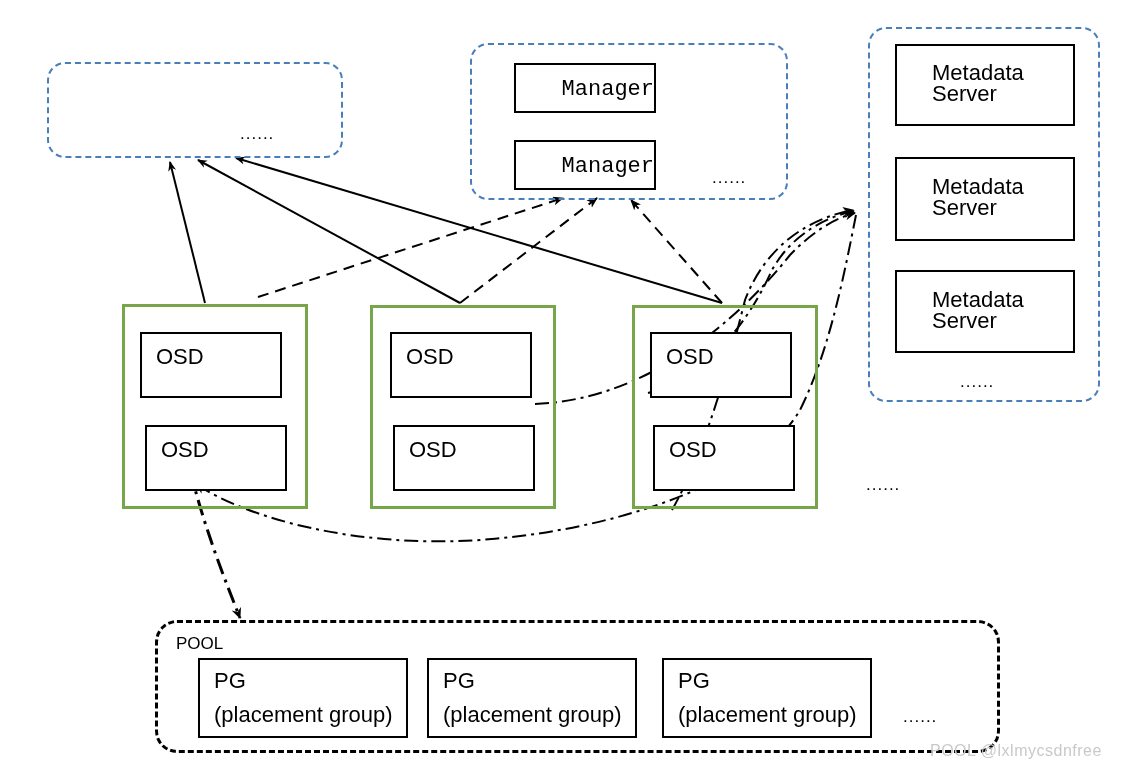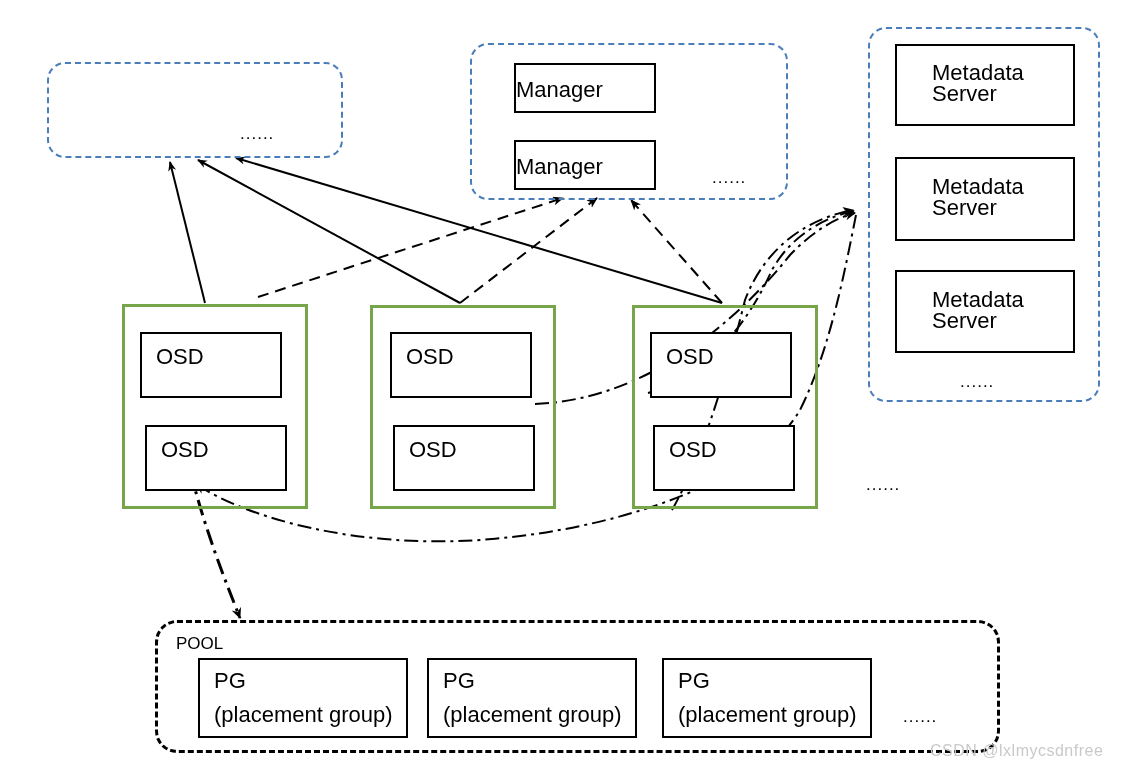--- a/index.html
+++ b/index.html
@@ -41,21 +41,22 @@
   }
   .node-label {
     position: absolute;
     color: #000000;
     font-size: 22px;
     line-height: 21px;
     white-space: pre-line;
   }
   .label-center {
     width: 100%;
-    text-align: left;
+    text-align: right;
+    font-family: Liberation Mono, monospace;
   }
   .ellipsis {
     position: absolute;
     color: #000000;
     font-size: 17px;
     letter-spacing: 1px;
   }
   .plain-label {
     position: absolute;
     color: #000000;
@@ -190,15 +191,15 @@
     <div class="node-label" style="top:44px; left:14px;">(placement group)</div>
   </div>
 
   <div class="node-box" style="left:662px; top:658px; width:210px; height:80px;">
     <div class="node-label" style="top:10px; left:14px;">PG</div>
     <div class="node-label" style="top:44px; left:14px;">(placement group)</div>
   </div>
 
   <div class="ellipsis" style="left:903px; top:707px;">......</div>
 
-  <div class="watermark" style="left:930px; top:742px;">CSDN @lxlmycsdnfree</div>
+  <div class="watermark" style="left:930px; top:742px;">POOL @lxlmycsdnfree</div>
 
 </div>
 
 </body></html>

